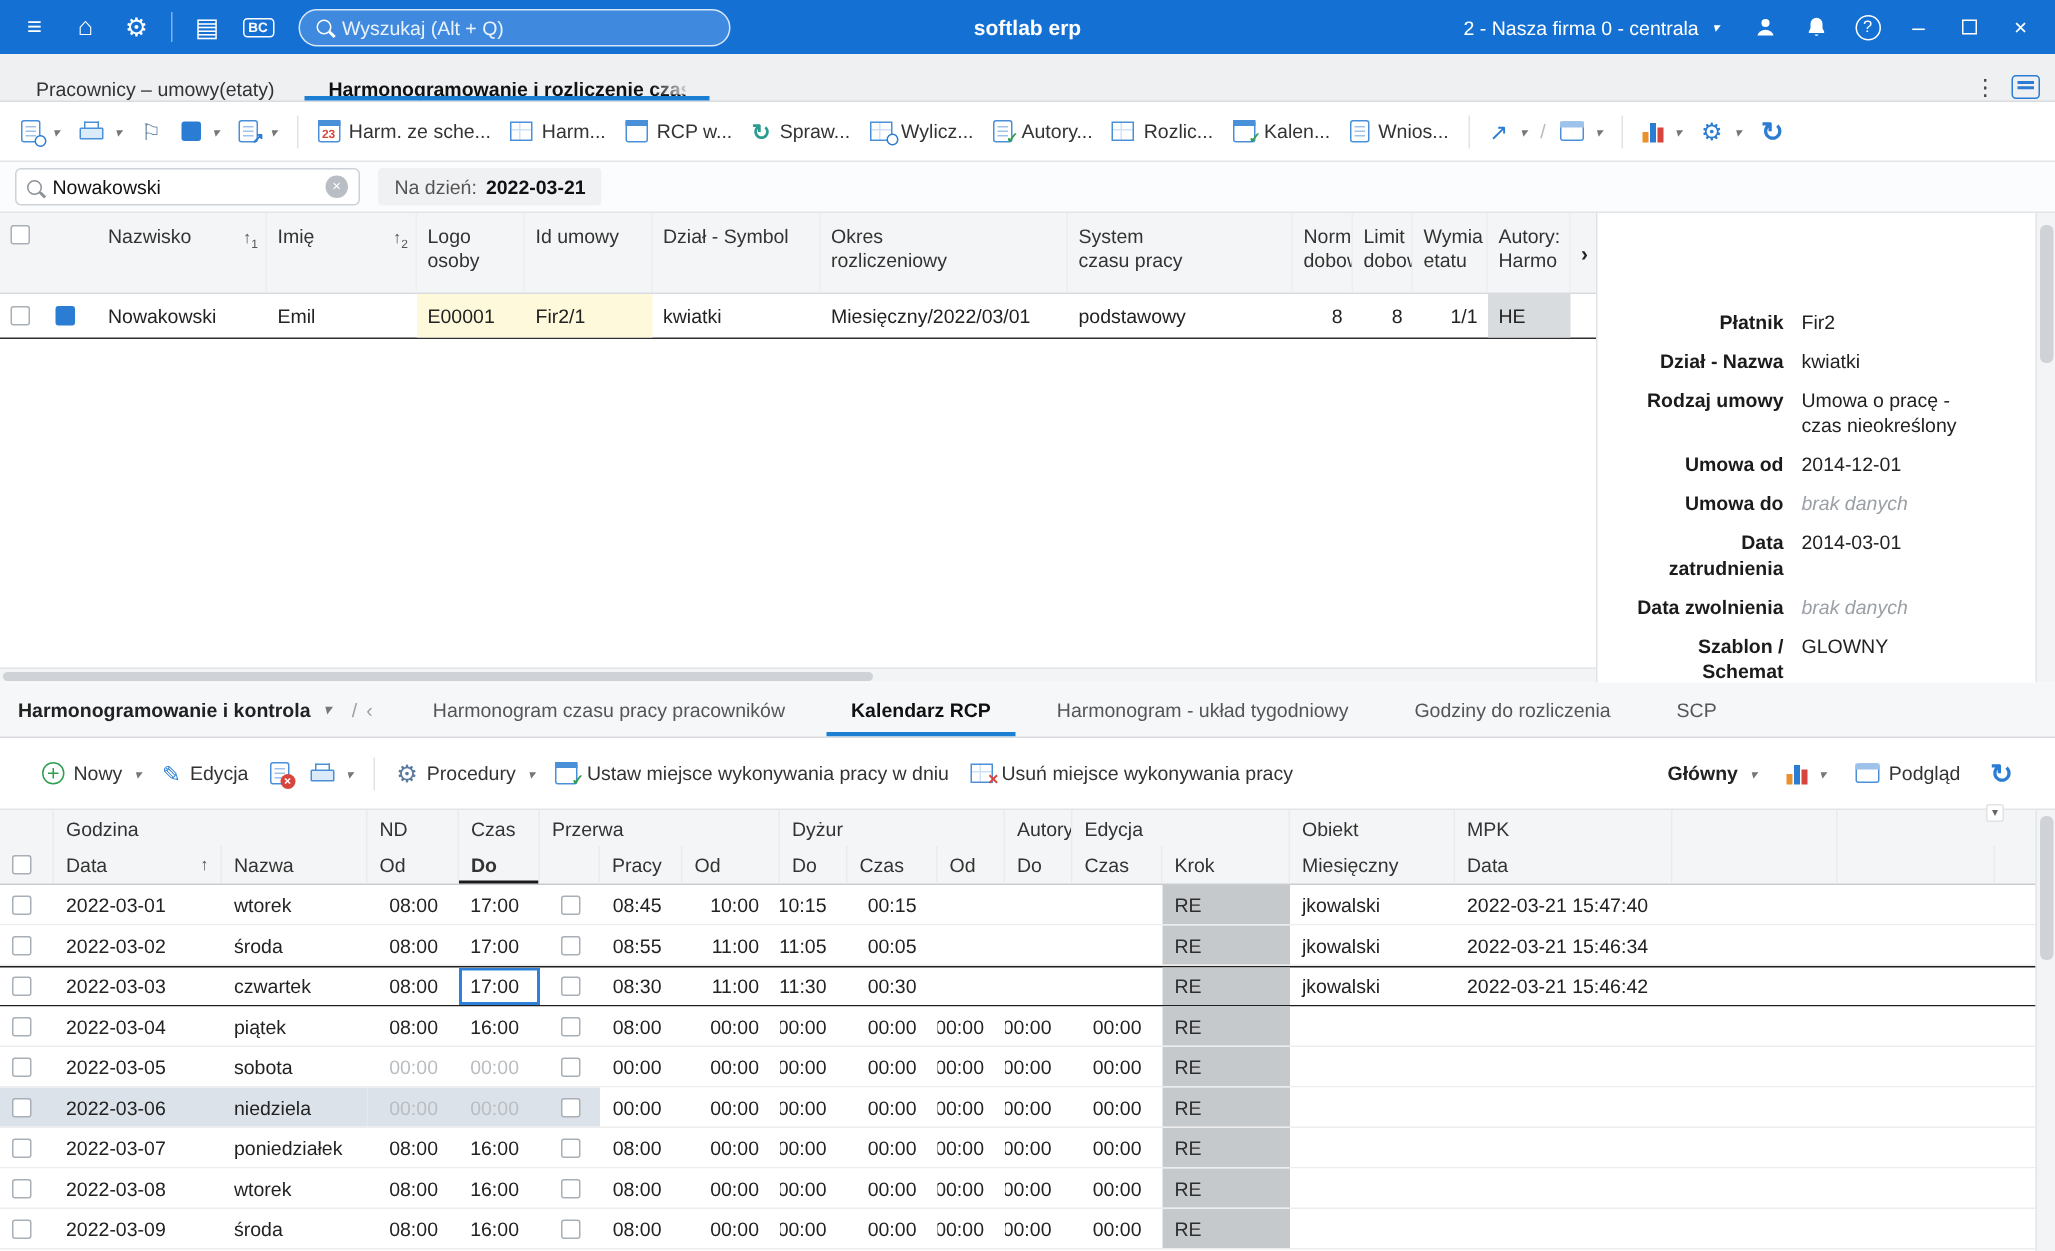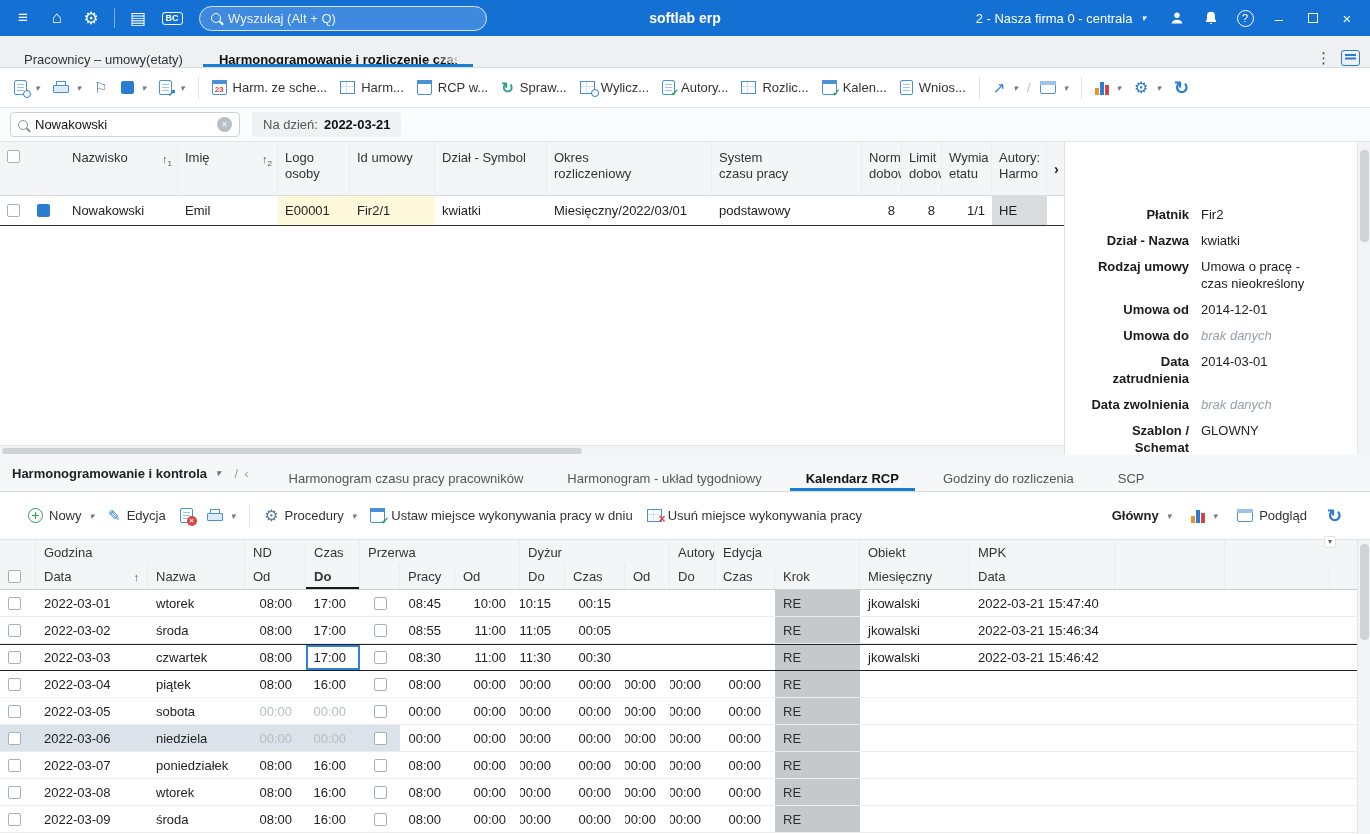--- a/index.html
+++ b/index.html
@@ -120,21 +120,21 @@
 .d-value{width:126px;line-height:17px;color:#222}
 .d-value[data-muted="true"]{color:#9aa0a6;font-style:italic}
 .vscroll{width:13px;background:#f3f4f5;border-left:1px solid #e4e6e8;position:relative}
 .vthumb{position:absolute;left:2px;top:8px;width:9px;height:92px;background:#cfd3d7;border-radius:4px}
 
 
 .lower{position:relative}
 .ltabs{height:37px;background:#f6f7f8;border-bottom:1px solid #d9dcdf;display:flex;align-items:stretch;padding:0 12px;white-space:nowrap;overflow:hidden}
 .lsel{font-weight:700;color:#222;display:flex;gap:7px;align-items:center;margin-right:14px}
 .ltnav{display:flex;align-items:center;color:#9aa0a6;gap:6px;margin-right:18px}
-.ltab{padding:16px 22px;color:#555;display:flex;align-items:flex-start;position:relative}
+.ltab{padding:16px 22px;color:#555;display:flex;align-items:center;position:relative}
 .ltab.active{font-weight:700;color:#111}
 .ltab.active::after{content:"";position:absolute;left:6px;right:6px;bottom:0;height:3px;background:var(--accent)}
 
 
 .ltoolbar{height:48px;display:flex;align-items:center;gap:2px;padding:0 22px;background:#fff;border-bottom:1px solid var(--line);position:relative;white-space:nowrap;overflow:visible;z-index:3}
 .ltb-right{margin-left:auto;display:flex;align-items:center;gap:8px}
 .bold-lab{font-weight:700;color:#222}
 .ovf{position:absolute;right:34px;bottom:-9px;font-size:8px;color:#666;background:#fff;border:1px solid #e0e2e4;border-radius:2px;padding:0 3px;line-height:10px}
 
 
@@ -431,25 +431,25 @@
         <span>Harmonogramowanie i kontrola</span>
         <i class="crt">▾</i>
       </div>
       <div class="ltnav">
         <span>/</span>
         <span>‹</span>
       </div>
       <div class="ltab">
           <span>Harmonogram czasu pracy pracowników</span>
         </div>
+      <div class="ltab active">
+          <span>Kalendarz RCP</span>
+        </div>
       <div class="ltab">
           <span>Harmonogram - układ tygodniowy</span>
-        </div>
-      <div class="ltab active">
-          <span>Kalendarz RCP</span>
         </div>
       <div class="ltab">
           <span>Godziny do rozliczenia</span>
         </div>
       <div class="ltab">
           <span>SCP</span>
         </div>
     </div>
 
     <div class="ltoolbar">

